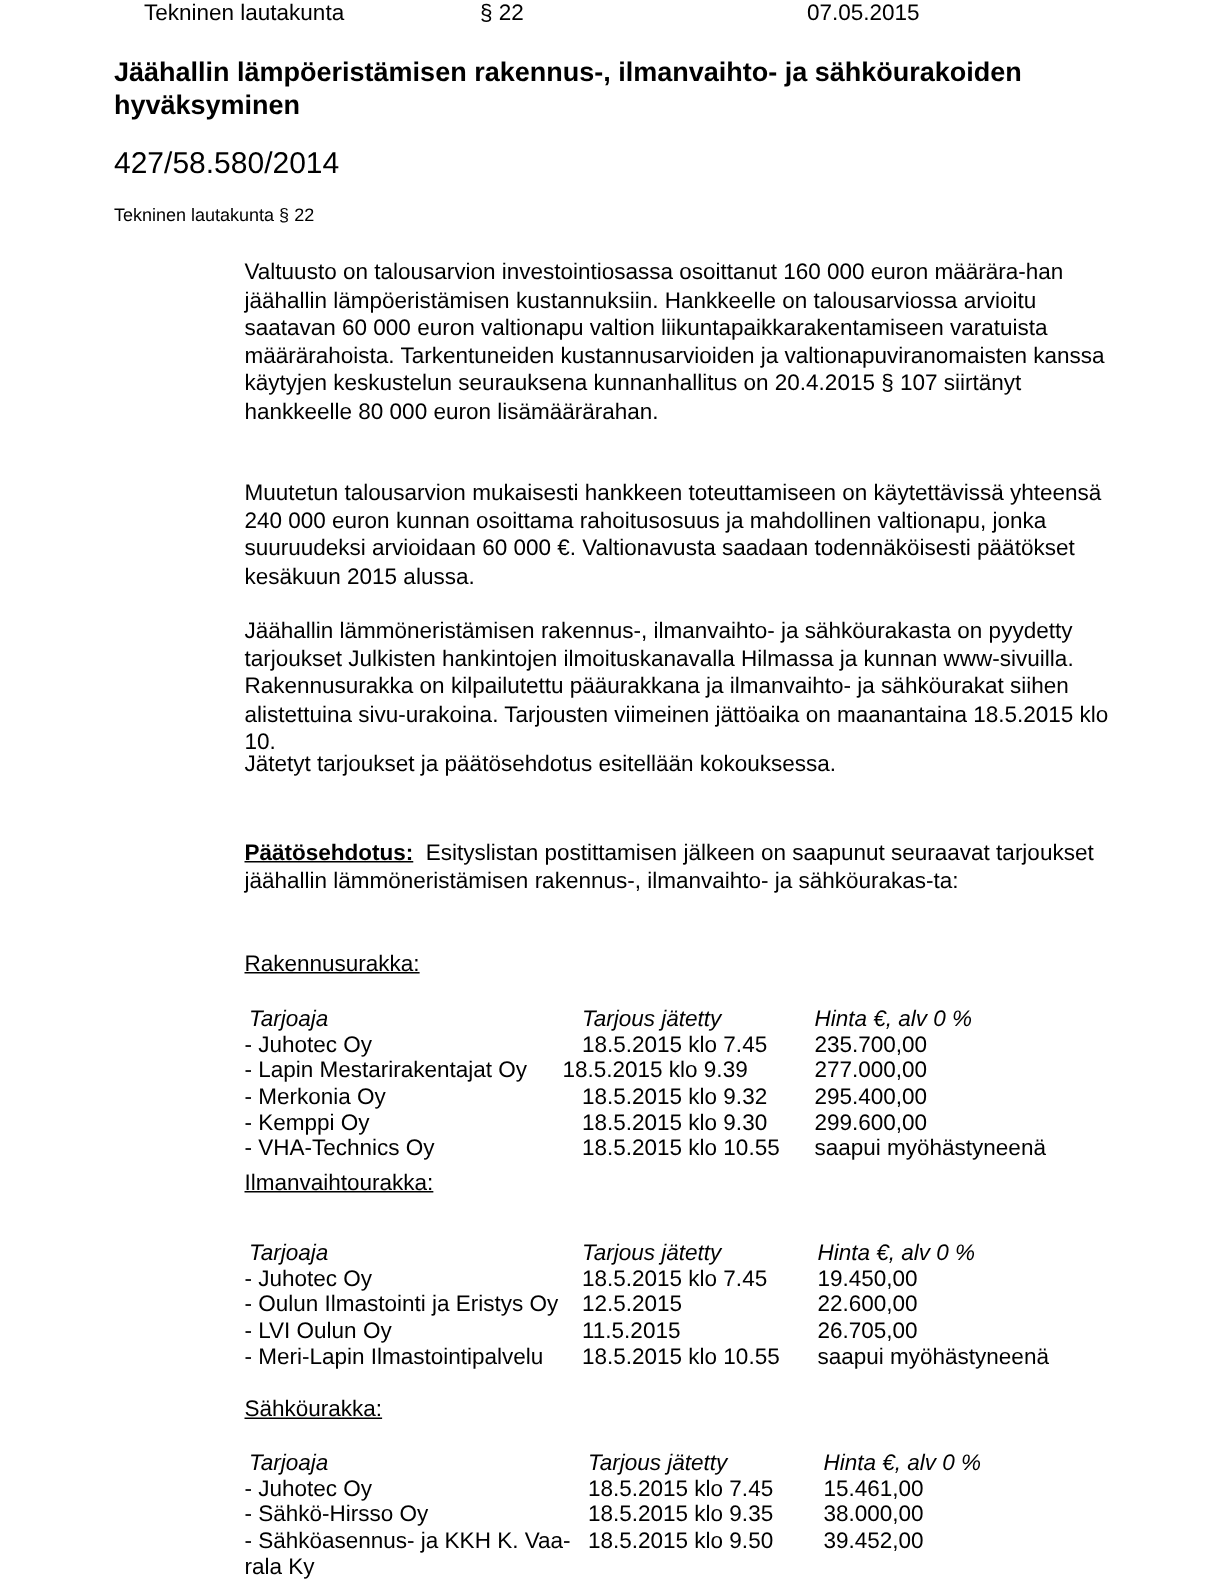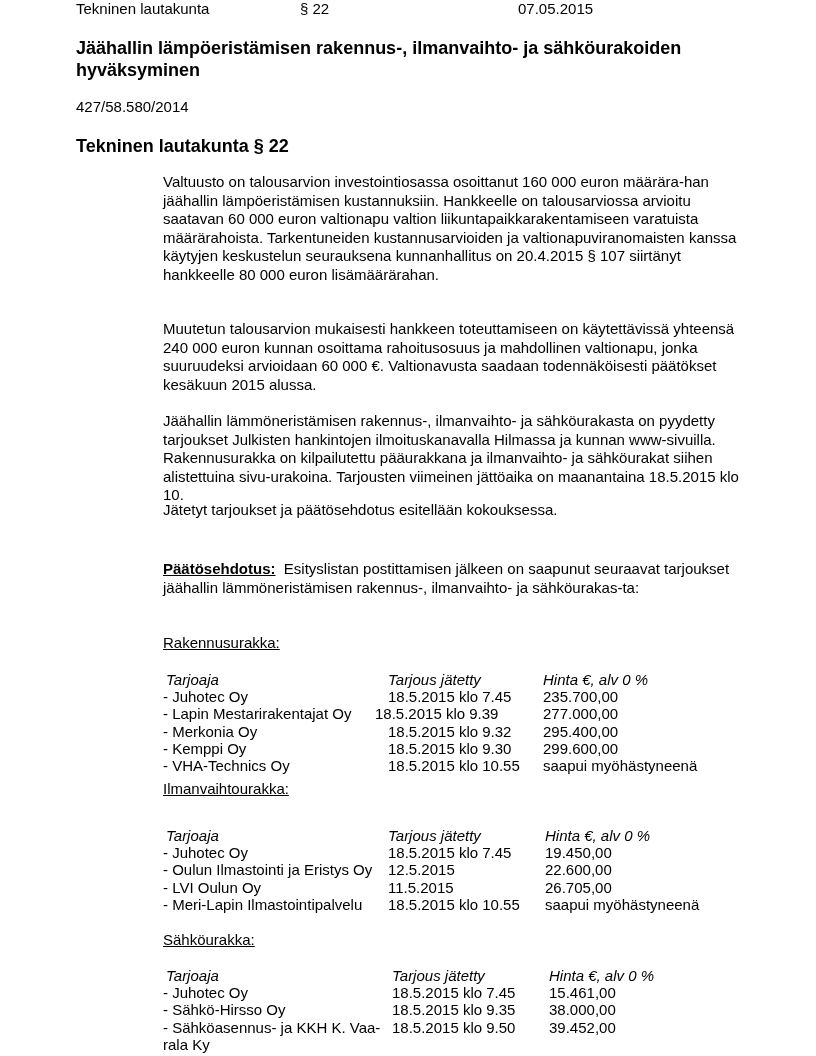--- a/index.html
+++ b/index.html
@@ -1,24 +1,24 @@
 <!DOCTYPE html>
 <html><head>
 <meta charset="utf-8">
 <style>
   html, body { margin: 0; padding: 0; background: #ffffff; }
   body {
     width: 816px; height: 1056px; overflow: hidden; position: relative;
     font-family: "Liberation Sans", sans-serif; color: #000; font-size: 15px;
   }
   .hdr { position: absolute; top: 0; left: 76px; width: 700px; height: 20px; font-size: 15px; }
-  .hdr span { position: absolute; top: 0; }
+  .hdr span { position: absolute; top: 0; margin-left: 20px; }
   .title { position: absolute; top: 37px; left: 76px; width: 680px; font-weight: bold; font-size: 18px; line-height: 22px; }
-  .dnum { position: absolute; top: 98px; left: 76px; font-size: 15px; }
-  .board { position: absolute; top: 136px; left: 76px; font-size: 18px; font-weight: bold; }
+  .dnum { position: absolute; top: 98px; left: 76px; font-size: 20px; }
+  .board { position: absolute; top: 136px; left: 76px; font-size: 12px; }
   .body { position: absolute; left: 163px; width: 580px; font-size: 15px; line-height: 18.5px; }
   .p { margin: 0; }
   .prop-label { font-weight: bold; text-decoration: underline; }
   .sec { position: absolute; left: 163px; font-size: 15px; text-decoration: underline; }
   .tbl { position: absolute; left: 163px; font-size: 15px; line-height: 17.2px; }
   .row { position: relative; height: 17.2px; }
   .row span { position: absolute; top: 0; white-space: nowrap; }
   .th span { font-style: italic; }
 </style>
 </head>

